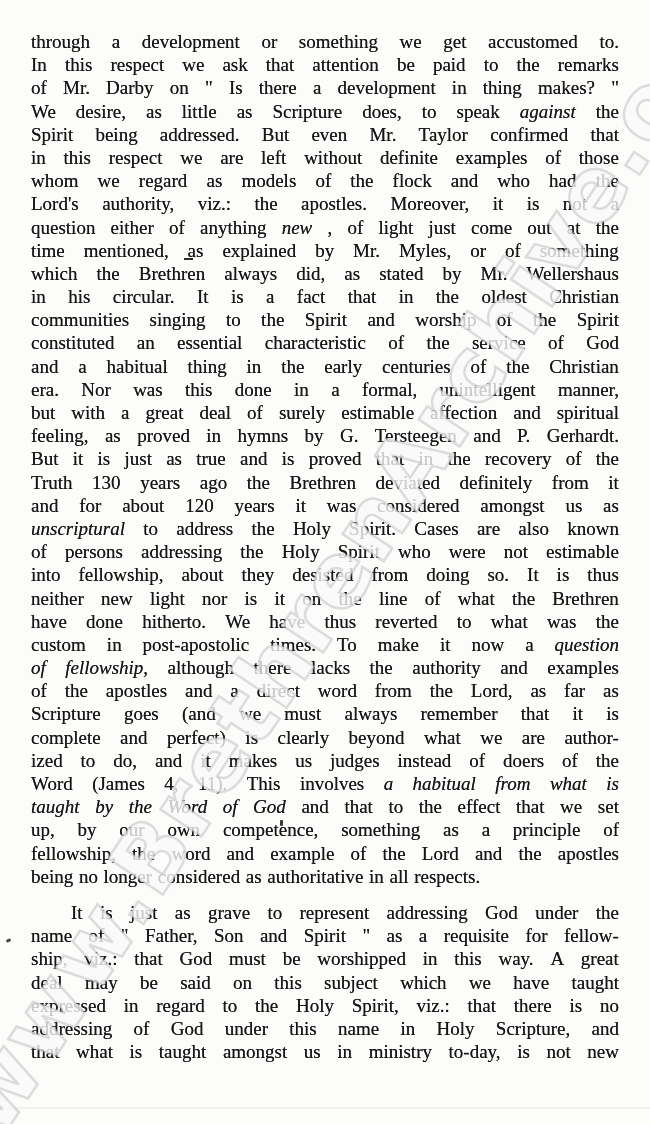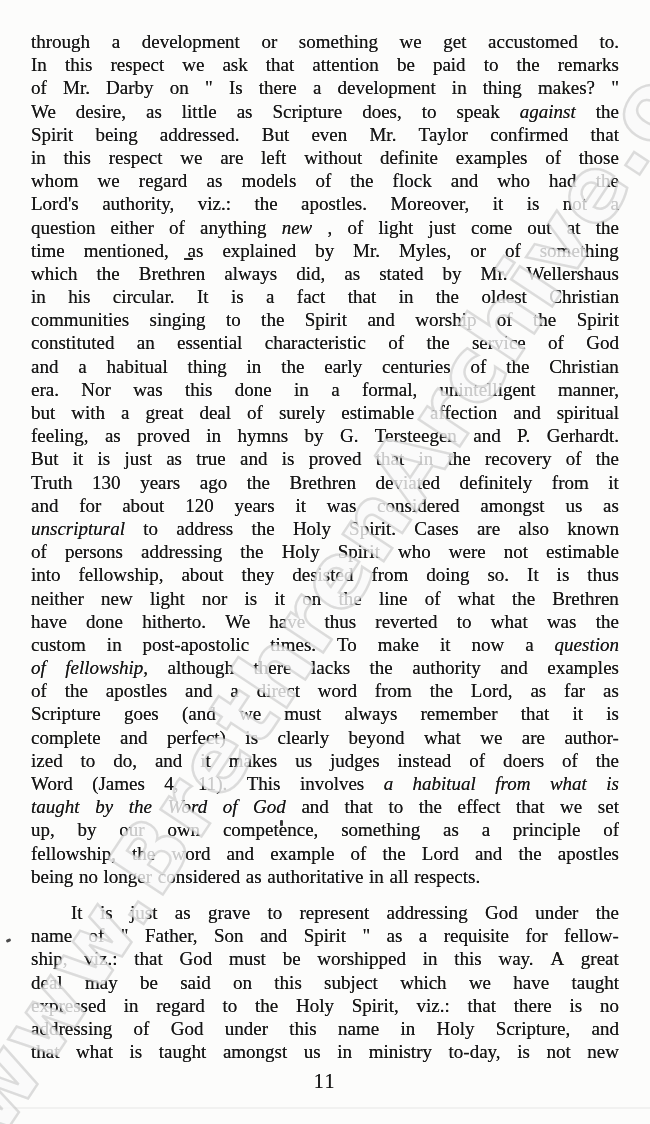--- a/index.html
+++ b/index.html
@@ -676,18 +676,17 @@
           <span>in</span>
           <span>ministry</span>
           <span>to-day,</span>
           <span>is</span>
           <span>not</span>
           <span>new</span>
         </div>
       </div>
     </div>
   <div class="watermark">www.BrethrenArchive.org</div>
-  <div class="pageno">11</div>
   <div class="artifact-tick"></div>
   <div class="artifact-underline"></div>
   <div class="artifact-apostrophe"></div>
   <div class="bottom-scan-line"></div>
 </div>
 
 </body></html>

